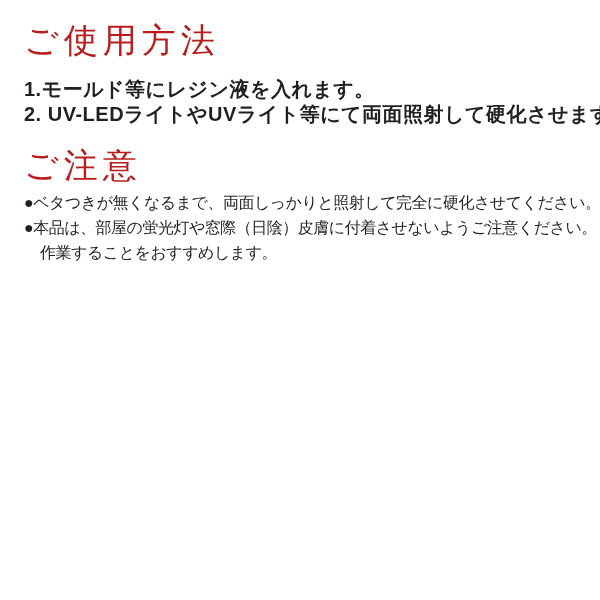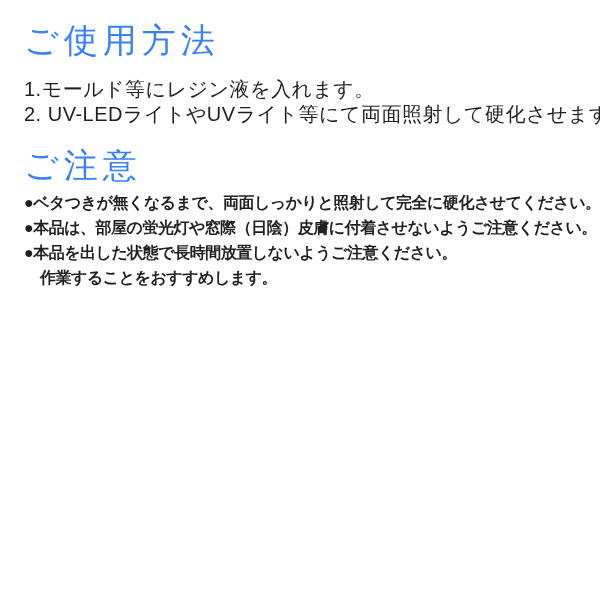--- a/index.html
+++ b/index.html
@@ -19,43 +19,43 @@
     width: 600px;
     height: 600px;
     padding: 0 18px 0 24px;
   }
   .section-title {
     font-size: 34px;
     font-weight: 400;
     letter-spacing: 5px;
     line-height: 1.2;
     margin: 0;
-    color: #3b82f6;
+    color: #b91c1c;
     white-space: nowrap;
   }
   .usage-title {
     padding-top: 20px;
   }
   .caution-title {
     margin-top: 18px;
   }
   .usage-list {
     margin-top: 16px;
     font-size: 20px;
-    font-weight: 400;
+    font-weight: 700;
     line-height: 25px;
     letter-spacing: 0.5px;
   }
   .usage-line {
     white-space: nowrap;
   }
   .caution-list {
     margin-top: 4px;
     font-size: 16px;
-    font-weight: 700;
+    font-weight: 400;
     line-height: 25px;
     letter-spacing: -0.5px;
   }
   .caution-line {
     padding-left: 16px;
     text-indent: -16px;
     white-space: nowrap;
   }
   .caution-line.cont {
     text-indent: 0;
@@ -71,17 +71,16 @@
   <div class="usage-list">
     <div class="usage-line">1.モールド等にレジン液を入れます。</div>
     <div class="usage-line">2. UV-LEDライトやUVライト等にて両面照射して硬化させます。</div>
   </div>
 
   <h2 class="section-title caution-title">ご注意</h2>
 
   <div class="caution-list">
     <div class="caution-line">●ベタつきが無くなるまで、両面しっかりと照射して完全に硬化させてください。</div>
     <div class="caution-line">●本品は、部屋の蛍光灯や窓際（日陰）皮膚に付着させないようご注意ください。</div>
-    <div class="caution-line">●本品を出した状態で長時間放置しないようご注意ください。</div>
     <div class="caution-line cont">作業することをおすすめします。</div>
   </div>
 
 </div>
 
 </body></html>

